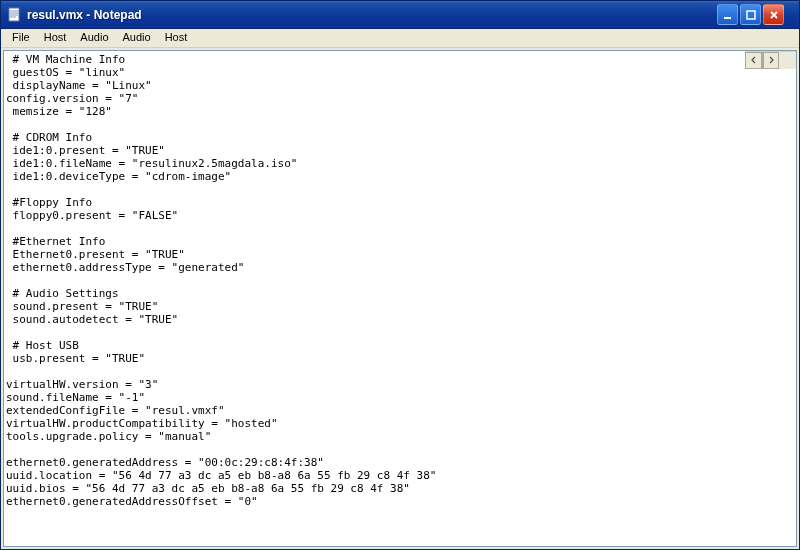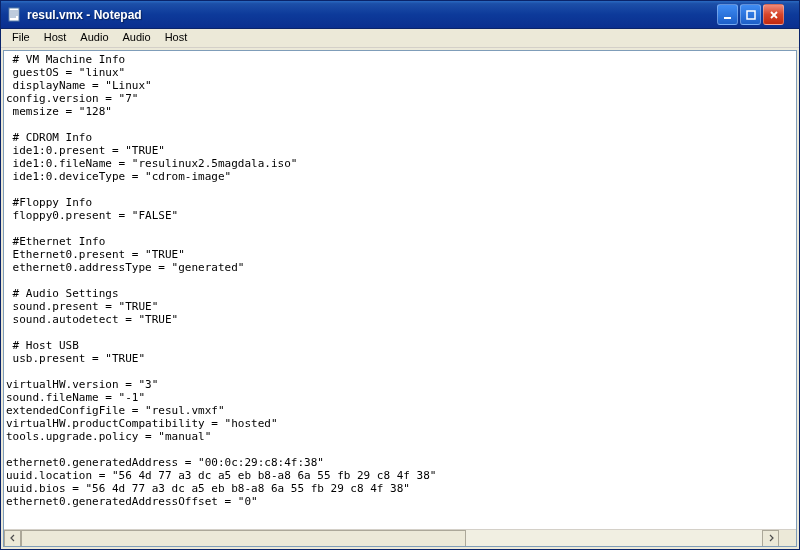--- a/index.html
+++ b/index.html
@@ -77,21 +77,21 @@
     .menu-item {
       padding: 2px 7px;
       cursor: pointer;
     }
     .content-wrap {
       flex: 1;
       background: white;
       margin: 2px;
       border: 1px solid #7f9db9;
       display: flex;
-      flex-direction: column;
+      flex-direction: row;
       overflow: hidden;
     }
     .text-area {
       flex: 1;
       padding: 2px 2px;
       font-family: "Lucida Console", Monaco, monospace;
       font-size: 11px;
       line-height: 13px;
       color: #000;
       white-space: pre;

